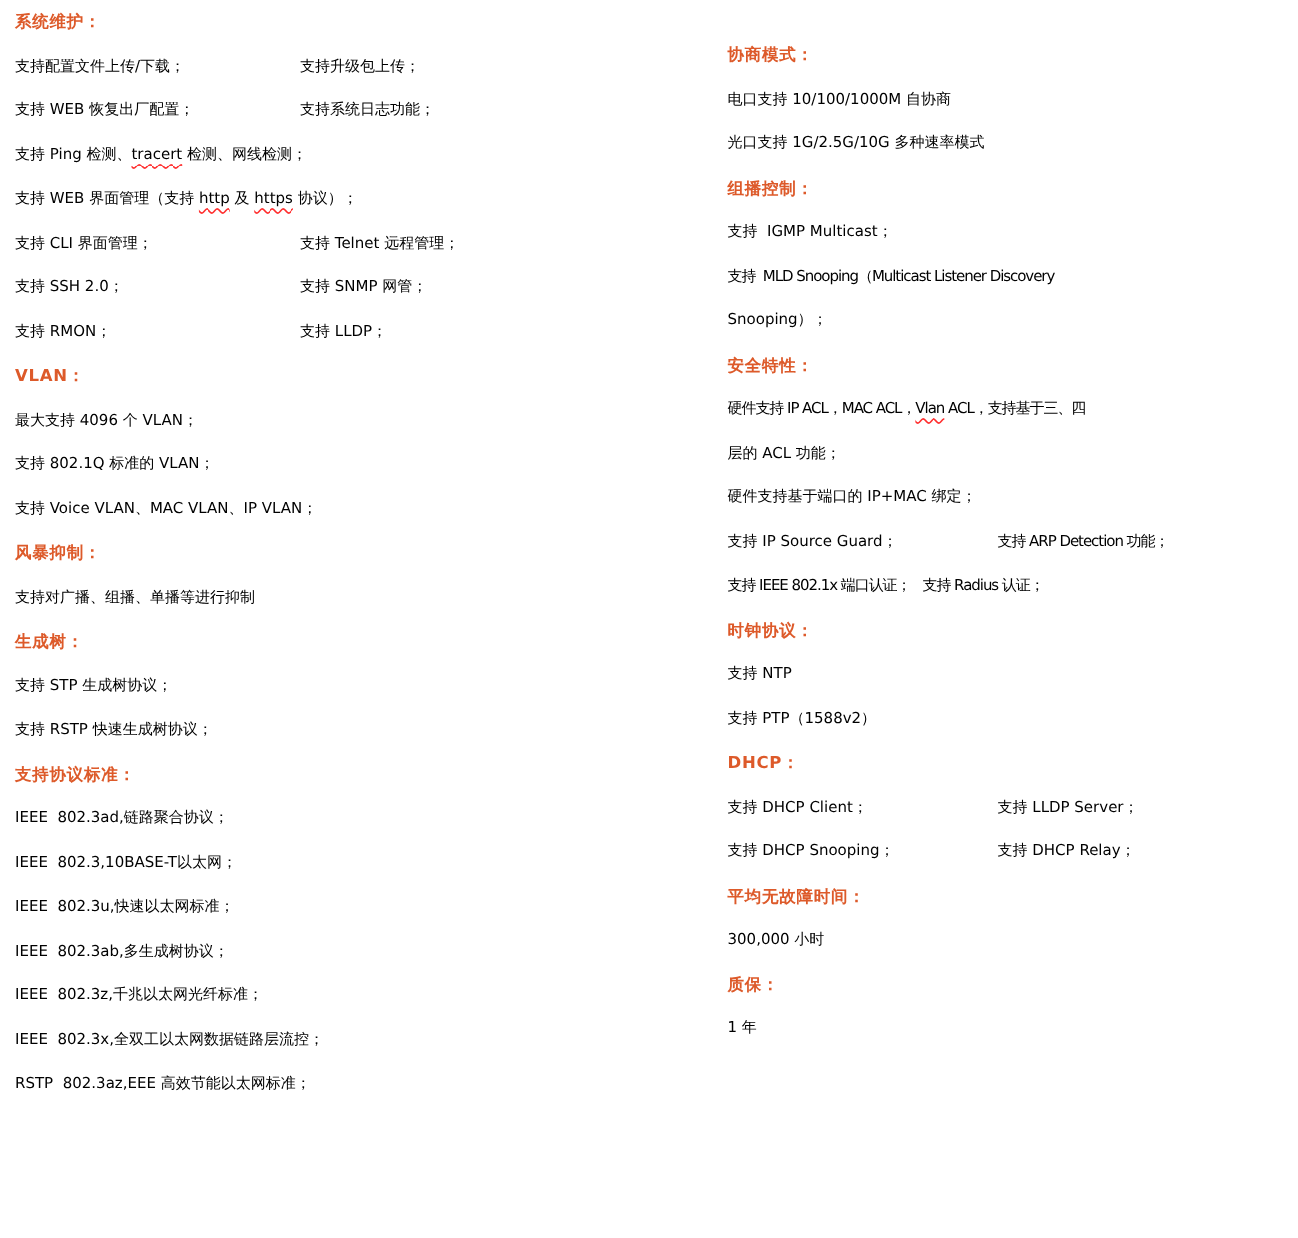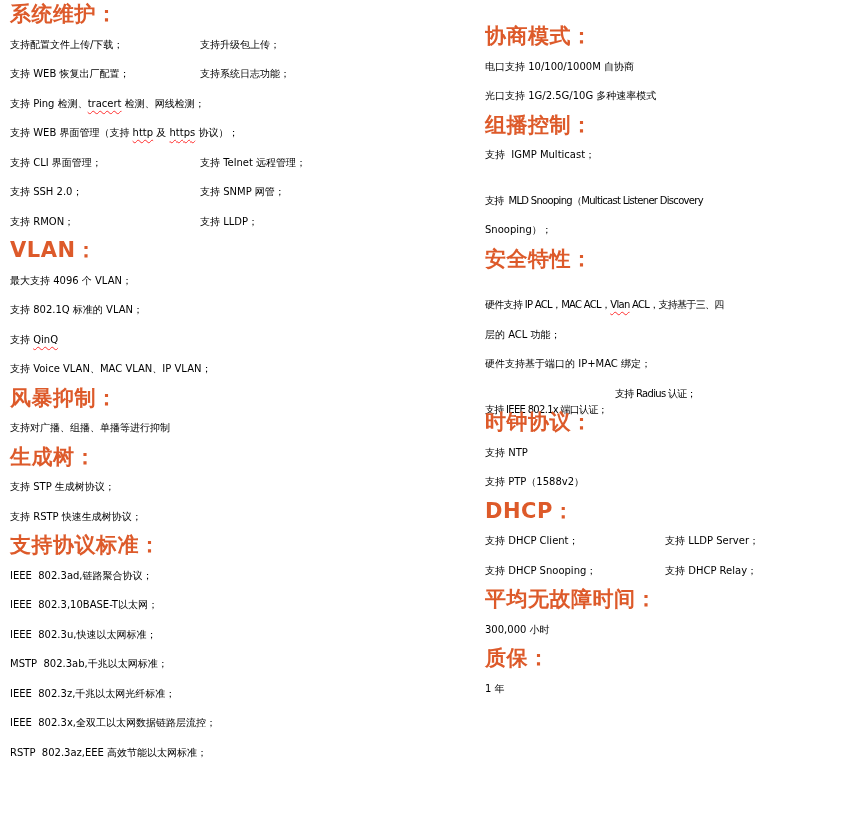--- a/index.html
+++ b/index.html
@@ -10,73 +10,72 @@
     font-family:"DejaVu Sans","Liberation Sans",sans-serif; color:var(--ink);
     position:relative;
   }
   .col { position:absolute; top:0; }
   .col-left  { left:10px;  width:445px; }
   .col-right { left:485px; width:356px; top:22px; }
   .line {
     height:29.5px; line-height:29.5px; font-size:10px;
     white-space:pre; overflow:visible;
   }
-  .heading { color:var(--accent); font-weight:bold; font-size:21px; letter-spacing:0.5px; }
+  .heading { color:var(--accent); font-weight:bold; font-size:11px; letter-spacing:0.5px; }
   .p1 { display:inline-block; width:190px; vertical-align:top; }
   .col-right .p1 { width:180px; }
   .p1-auto { display:inline-block; width:auto; margin-right:8px; vertical-align:top; }
   .sq {
     text-decoration-line:underline;
     text-decoration-style:wavy;
     text-decoration-color:var(--squiggle);
     text-decoration-thickness:1px;
     text-underline-offset:3px;
   }
-  .tight { letter-spacing:-0.7px;margin-top:16px; }
+  .tight { letter-spacing:-0.7px; }
 </style>
 </head>
 <body>
 
 <div class="col col-left">
   <section>
     <div class="line heading">系统维护：</div>
     <div class="line"><span class="p1">支持配置文件上传/下载；</span><span>支持升级包上传；</span></div>
     <div class="line"><span class="p1">支持 WEB 恢复出厂配置；</span><span>支持系统日志功能；</span></div>
     <div class="line"><span>支持 Ping 检测、</span><span class="sq">tracert</span><span> 检测、网线检测；</span></div>
     <div class="line"><span>支持 WEB 界面管理（支持 </span><span class="sq">http</span><span> 及 </span><span class="sq">https</span><span> 协议）；</span></div>
     <div class="line"><span class="p1">支持 CLI 界面管理；</span><span>支持 Telnet 远程管理；</span></div>
     <div class="line"><span class="p1">支持 SSH 2.0；</span><span>支持 SNMP 网管；</span></div>
     <div class="line"><span class="p1">支持 RMON；</span><span>支持 LLDP；</span></div>
   </section>
 
   <section>
     <div class="line heading">VLAN：</div>
     <div class="line">最大支持 4096 个 VLAN；</div>
     <div class="line">支持 802.1Q 标准的 VLAN；</div>
-    <div class="line"><span>支持 </span><span class="sq">QinQ</span></div>
     <div class="line">支持 Voice VLAN、MAC VLAN、IP VLAN；</div>
   </section>
 
   <section>
     <div class="line heading">风暴抑制：</div>
     <div class="line">支持对广播、组播、单播等进行抑制</div>
   </section>
 
   <section>
     <div class="line heading">生成树：</div>
     <div class="line">支持 STP 生成树协议；</div>
     <div class="line">支持 RSTP 快速生成树协议；</div>
   </section>
 
   <section>
     <div class="line heading">支持协议标准：</div>
     <div class="line">IEEE  802.3ad,链路聚合协议；</div>
     <div class="line">IEEE  802.3,10BASE-T以太网；</div>
     <div class="line">IEEE  802.3u,快速以太网标准；</div>
-    <div class="line">MSTP  802.3ab,千兆以太网标准；</div>
+    <div class="line">IEEE  802.3ab,多生成树协议；</div>
     <div class="line">IEEE  802.3z,千兆以太网光纤标准；</div>
     <div class="line">IEEE  802.3x,全双工以太网数据链路层流控；</div>
     <div class="line">RSTP  802.3az,EEE 高效节能以太网标准；</div>
   </section>
 </div>
 
 <div class="col col-right">
   <section>
     <div class="line heading">协商模式：</div>
     <div class="line">电口支持 10/100/1000M 自协商</div>
@@ -88,20 +87,21 @@
     <div class="line">支持  IGMP Multicast；</div>
     <div class="line tight">支持  MLD Snooping（Multicast Listener Discovery</div>
     <div class="line">Snooping）；</div>
   </section>
 
   <section>
     <div class="line heading">安全特性：</div>
     <div class="line tight"><span>硬件支持 IP ACL，MAC ACL，</span><span class="sq">Vlan</span><span> ACL，支持基于三、四</span></div>
     <div class="line">层的 ACL 功能；</div>
     <div class="line">硬件支持基于端口的 IP+MAC 绑定；</div>
+    <div class="line"><span class="p1">支持 IP Source Guard；</span><span class="tight">支持 ARP Detection 功能；</span></div>
     <div class="line"><span class="p1-auto tight">支持 IEEE 802.1x 端口认证；</span><span class="tight">支持 Radius 认证；</span></div>
   </section>
 
   <section>
     <div class="line heading">时钟协议：</div>
     <div class="line">支持 NTP</div>
     <div class="line">支持 PTP（1588v2）</div>
   </section>
 
   <section>

